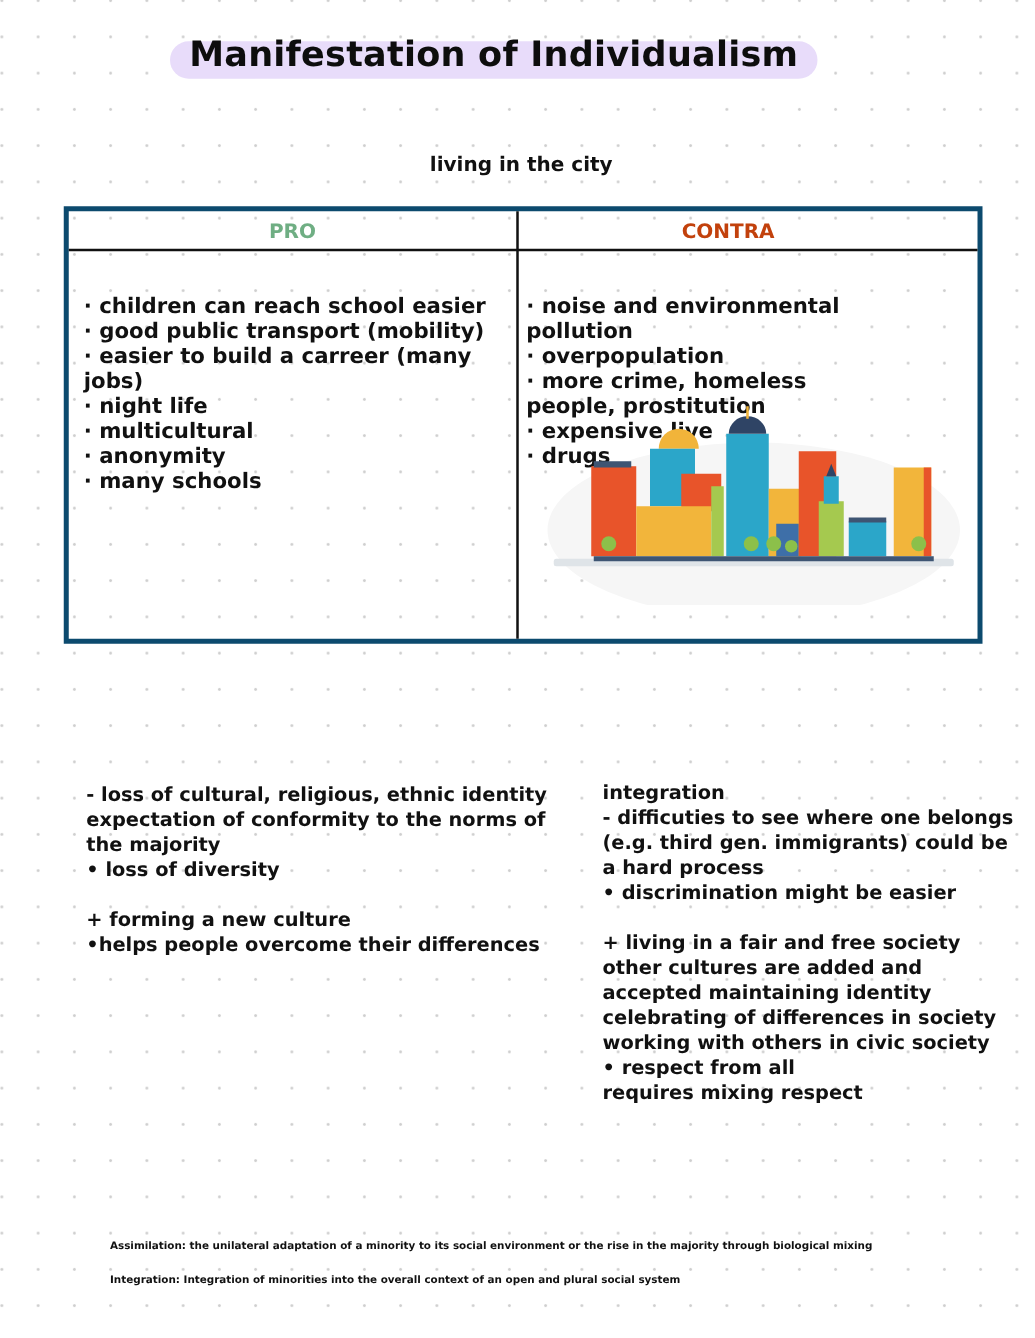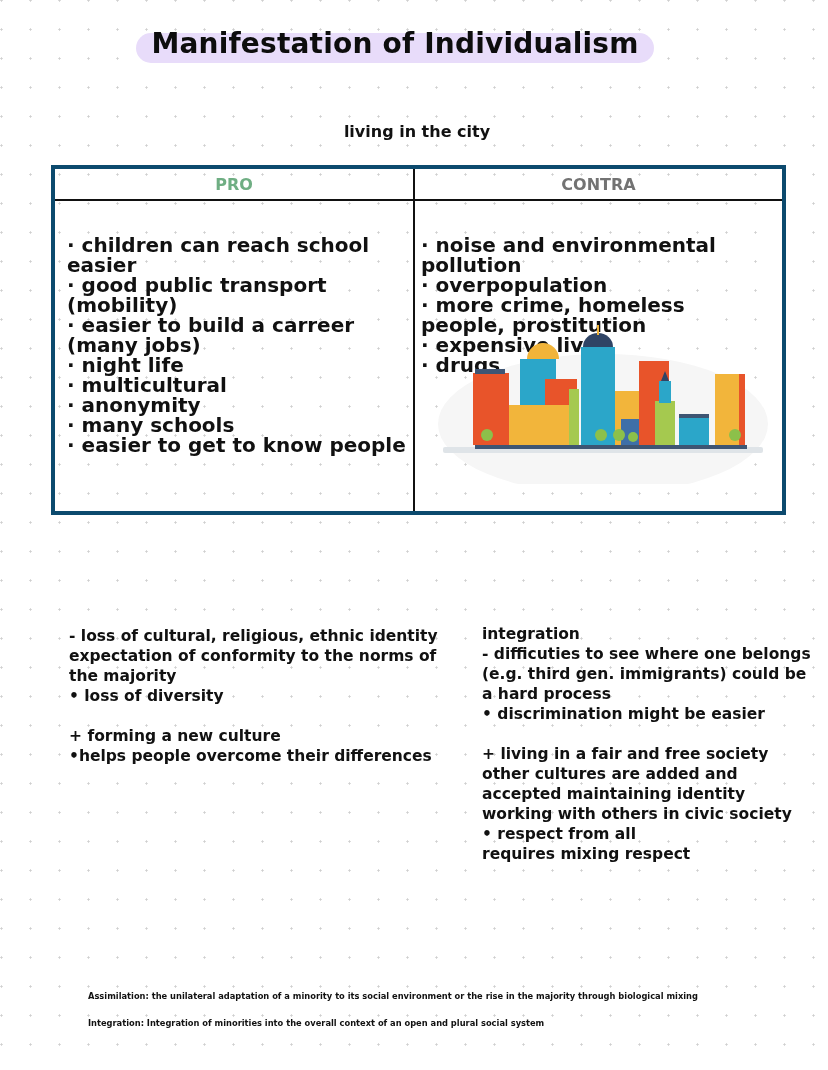--- a/index.html
+++ b/index.html
@@ -28,24 +28,24 @@
   .table {
     position: absolute; left: 51px; top: 165px; width: 727px; height: 342px;
     border: 4px solid #0c4a6e;
   }
   .col-divider { position: absolute; left: 358px; top: 0; bottom: 0; border-left: 2px solid #111; }
   .head-divider { position: absolute; left: 0; right: 0; top: 30px; border-top: 2px solid #111; }
   .head {
     position: absolute; top: 6px; font-size: 16px; font-weight: bold; text-align: center;
   }
   .head.pro { left: 0; width: 358px; color: #6fae83; }
-  .head.contra { left: 360px; width: 367px; color: #737373; }
+  .head.contra { left: 344px; width: 367px; color: #c2410c; }
   .list {
     position: absolute; top: 66px; margin: 0; padding: 0; list-style: none;
-    font-size: 20px; font-weight: bold; line-height: 20px;
+    font-size: 17px; font-weight: bold; line-height: 20px;
   }
   .list.pro { left: 12px; width: 340px; }
   .list.contra { left: 366px; width: 300px; }
   .city { position: absolute; left: 378px; top: 150px; width: 340px; height: 165px; }
   .section {
     position: absolute; font-size: 15.5px; font-weight: bold; line-height: 20px;
   }
   .section p { margin: 0; }
   .section .gap { height: 20px; }
   .sec-assim { left: 69px; top: 626px; width: 370px; }
@@ -69,21 +69,20 @@
   <div class="head contra">CONTRA</div>
 
   <ul class="list pro">
     <li>· children can reach school easier</li>
     <li>· good public transport (mobility)</li>
     <li>· easier to build a carreer (many jobs)</li>
     <li>· night life</li>
     <li>· multicultural</li>
     <li>· anonymity</li>
     <li>· many schools</li>
-    <li>· easier to get to know people</li>
   </ul>
 
   <ul class="list contra">
     <li>· noise and environmental pollution</li>
     <li>· overpopulation</li>
     <li>· more crime, homeless people, prostitution</li>
     <li>· expensive live</li>
     <li>· drugs</li>
   </ul>
 
@@ -130,20 +129,21 @@
   <p>•helps people overcome their differences</p>
 </div>
 
 <div class="section sec-integ">
   <p>integration</p>
   <p>- difficuties to see where one belongs (e.g. third gen. immigrants) could be a hard process</p>
   <p>• discrimination might be easier</p>
   <div class="gap"></div>
   <p>+ living in a fair and free society</p>
   <p>other cultures are added and accepted maintaining identity</p>
+  <p>celebrating of differences in society</p>
   <p>working with others in civic society</p>
   <p>• respect from all</p>
   <p>requires mixing respect</p>
 </div>
 
 <div class="footnotes">
   <p>Assimilation: the unilateral adaptation of a minority to its social environment or the rise in the majority through biological mixing</p>
   <p>Integration: Integration of minorities into the overall context of an open and plural social system</p>
 </div>
 

